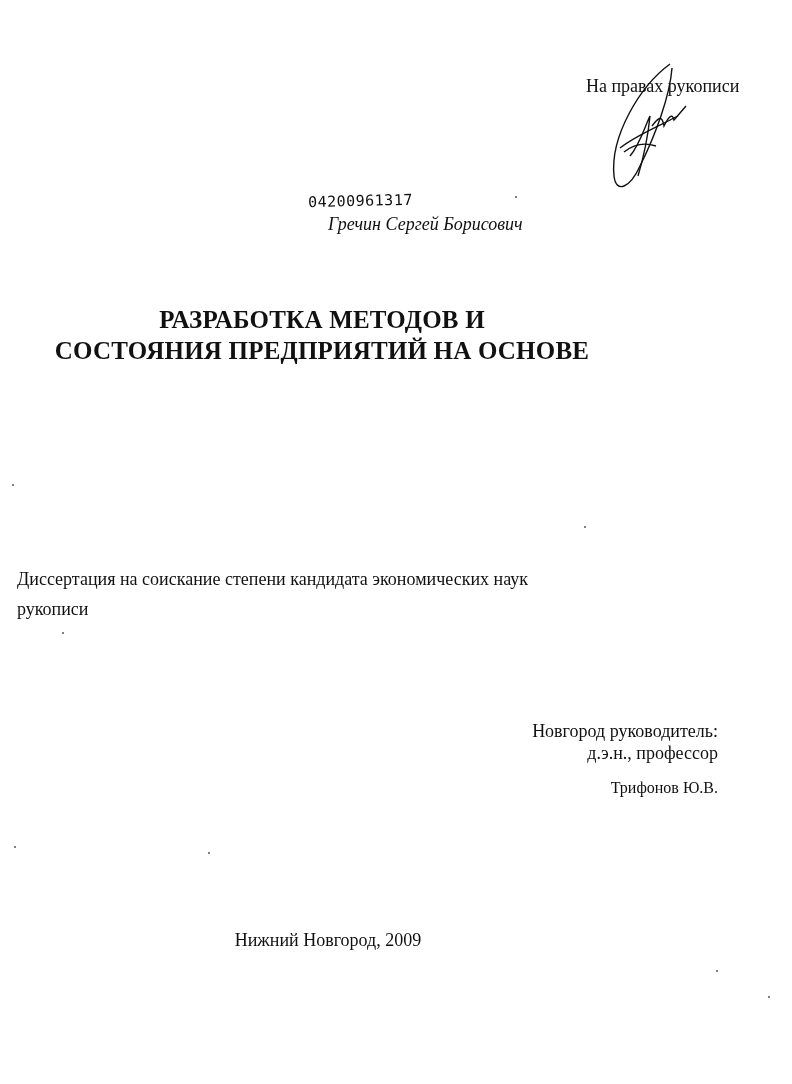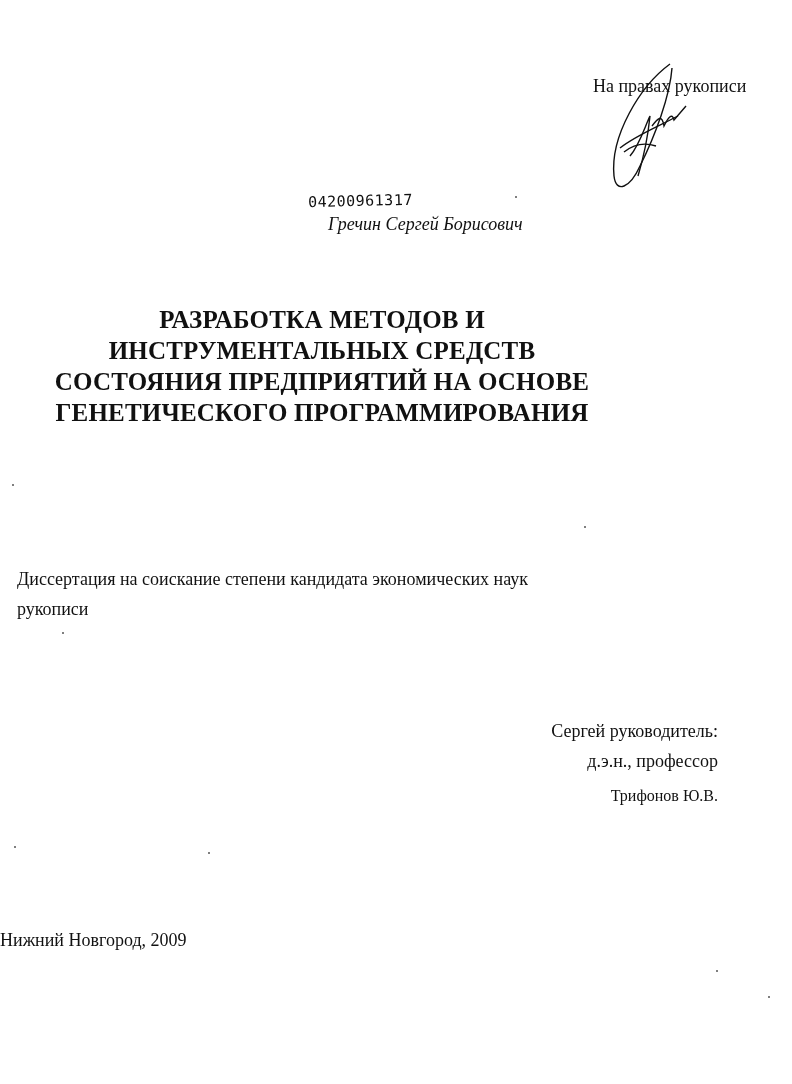--- a/index.html
+++ b/index.html
@@ -1,32 +1,32 @@
 <!DOCTYPE html>
 <html><head>
 <meta charset="utf-8">
 <style>
   html, body { margin: 0; padding: 0; background: #ffffff; }
   body { width: 792px; height: 1084px; position: relative; overflow: hidden;
          font-family: "Liberation Serif", "DejaVu Serif", serif; color: #111; }
   .abs { position: absolute; }
-  .rights { left: 586px; top: 76px; font-size: 18px; white-space: nowrap; margin-left: 7px; }
+  .rights { left: 586px; top: 76px; font-size: 18px; white-space: nowrap; }
   .signature { left: 600px; top: 56px; width: 100px; height: 140px; }
   .code { left: 308px; top: 192px; font-family: "DejaVu Sans Mono", monospace; font-size: 15px; letter-spacing: 0.5px; transform: rotate(-1.5deg); }
   .author { left: 328px; top: 214px; font-size: 18px; white-space: nowrap; font-style: italic; }
   .title { left: 0; width: 644px; top: 304px; text-align: center; font-weight: bold;
            font-size: 25px; line-height: 31px; letter-spacing: 0.2px; }
   .title div { white-space: nowrap; }
   .degree { left: 17px; width: 792px; top: 564px; text-align: left; font-size: 18px; line-height: 30px; }
   .degree div { white-space: nowrap; }
   .advisor { right: 74px; top: 720px; text-align: right; font-size: 18px; }
   .advisor .l1 { line-height: 22px; }
-  .advisor .l2 { margin-top: 8px; line-height: 22px; }
+  .advisor .l2 { line-height: 22px; }
   .advisor .l3 { font-size: 16px; line-height: 20px; margin-top: 14px; }
-  .city { left: 0; width: 656px; top: 930px; font-size: 18px; }
+  .city { left: 0; width: 656px; top: 930px; text-align: center; font-size: 18px; }
   .speck { position: absolute; width: 2px; height: 2px; background: #555; border-radius: 1px; }
 </style>
 </head>
 <body>
 
 <div class="abs rights">На правах рукописи</div>
 
 <svg class="abs signature" viewBox="0 0 100 140" fill="none" stroke="#111" stroke-width="1.4">
   <path d="M70 8 C 40 30, 10 80, 14 120 C 16 138, 30 132, 40 110 C 55 80, 70 40, 72 12"></path>
   <path d="M20 92 C 35 80, 55 72, 78 60"></path>
@@ -34,32 +34,30 @@
   <path d="M52 70 C 58 62, 62 58, 64 70 C 68 62, 72 56, 74 64 L 86 50"></path>
   <path d="M24 96 C 34 88, 44 86, 56 90"></path>
 </svg>
 
 <div class="abs code">04200961317</div>
 
 <div class="abs author">Гречин Сергей Борисович</div>
 
 <div class="abs title">
   <div>РАЗРАБОТКА МЕТОДОВ И</div>
-  <div>ИНСТРУМЕНТАЛЬНЫХ СРЕДСТВ</div>
   <div>СОСТОЯНИЯ ПРЕДПРИЯТИЙ НА ОСНОВЕ</div>
-  <div>ГЕНЕТИЧЕСКОГО ПРОГРАММИРОВАНИЯ</div>
 </div>
 
 <div class="abs degree">
   <div>Диссертация на соискание степени кандидата экономических наук</div>
   <div>рукописи</div>
 </div>
 
 <div class="abs advisor">
-  <div class="l1">Сергей руководитель:</div>
+  <div class="l1">Новгород руководитель:</div>
   <div class="l2">д.э.н., профессор</div>
   <div class="l3">Трифонов Ю.В.</div>
 </div>
 
 <div class="abs city">Нижний Новгород, 2009</div>
 
 <div class="speck" style="left:515px;top:196px"></div>
 <div class="speck" style="left:12px;top:484px"></div>
 <div class="speck" style="left:584px;top:526px"></div>
 <div class="speck" style="left:62px;top:632px"></div>

